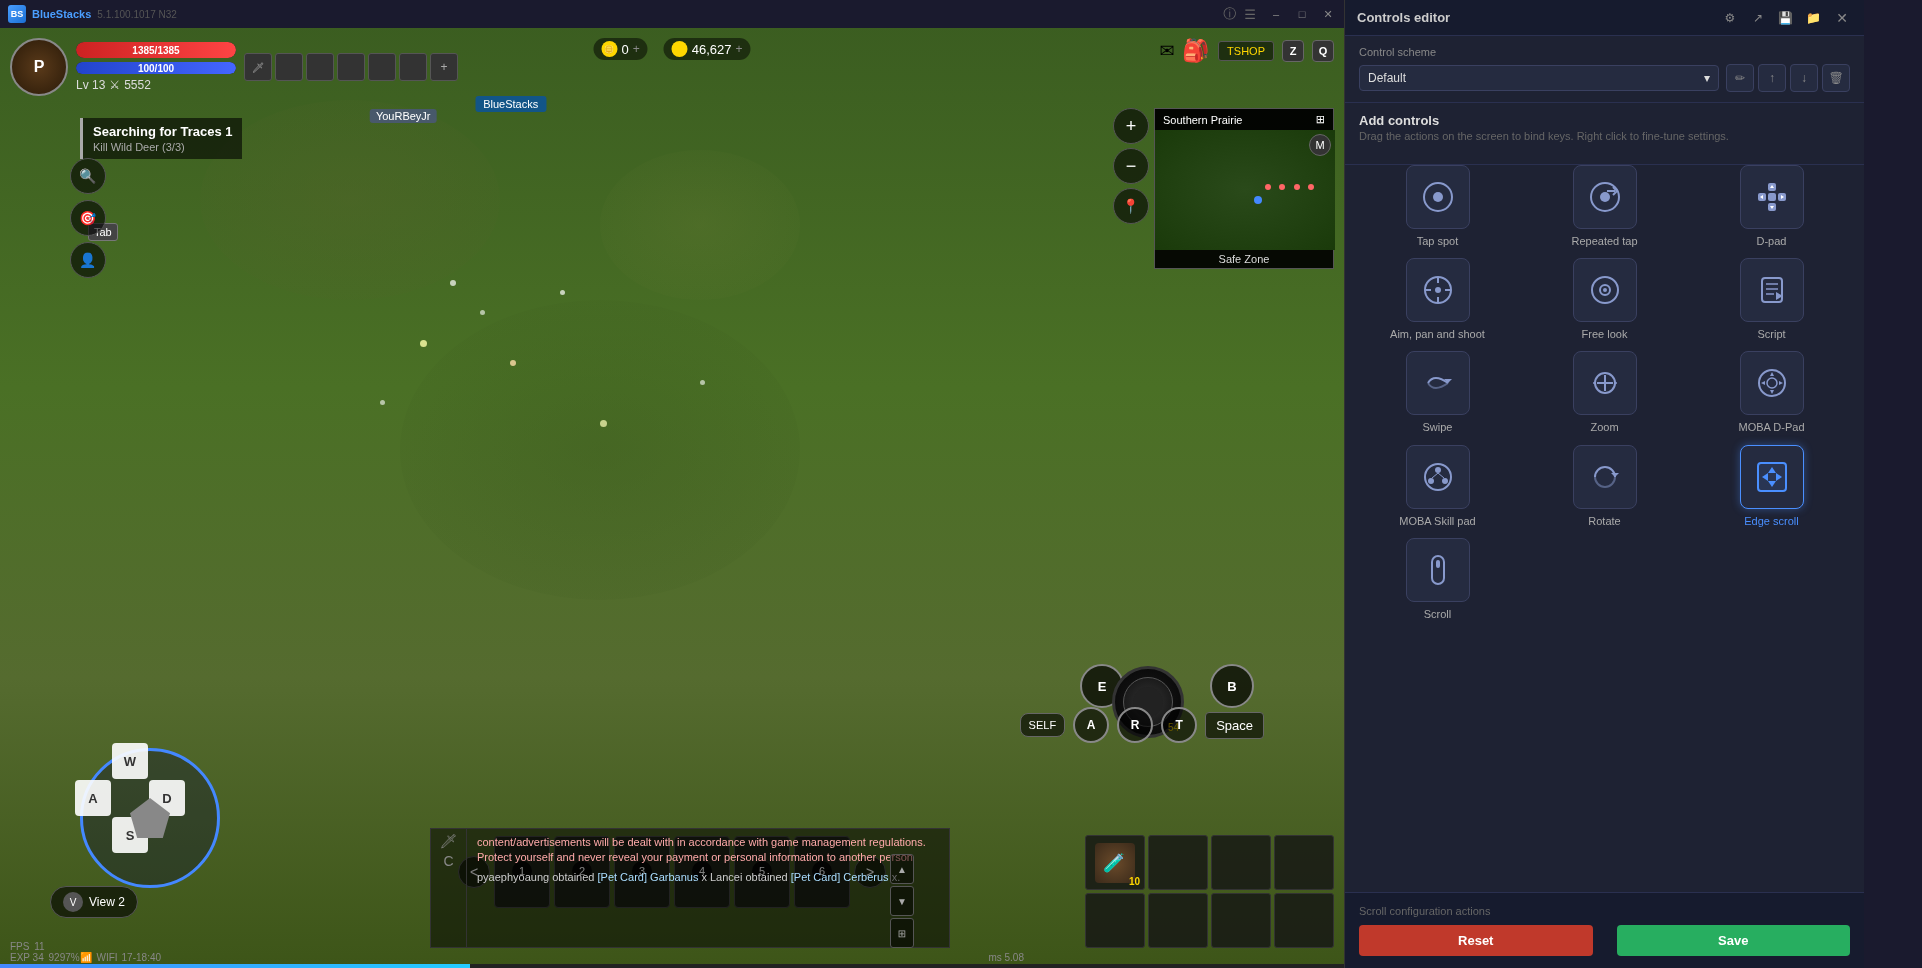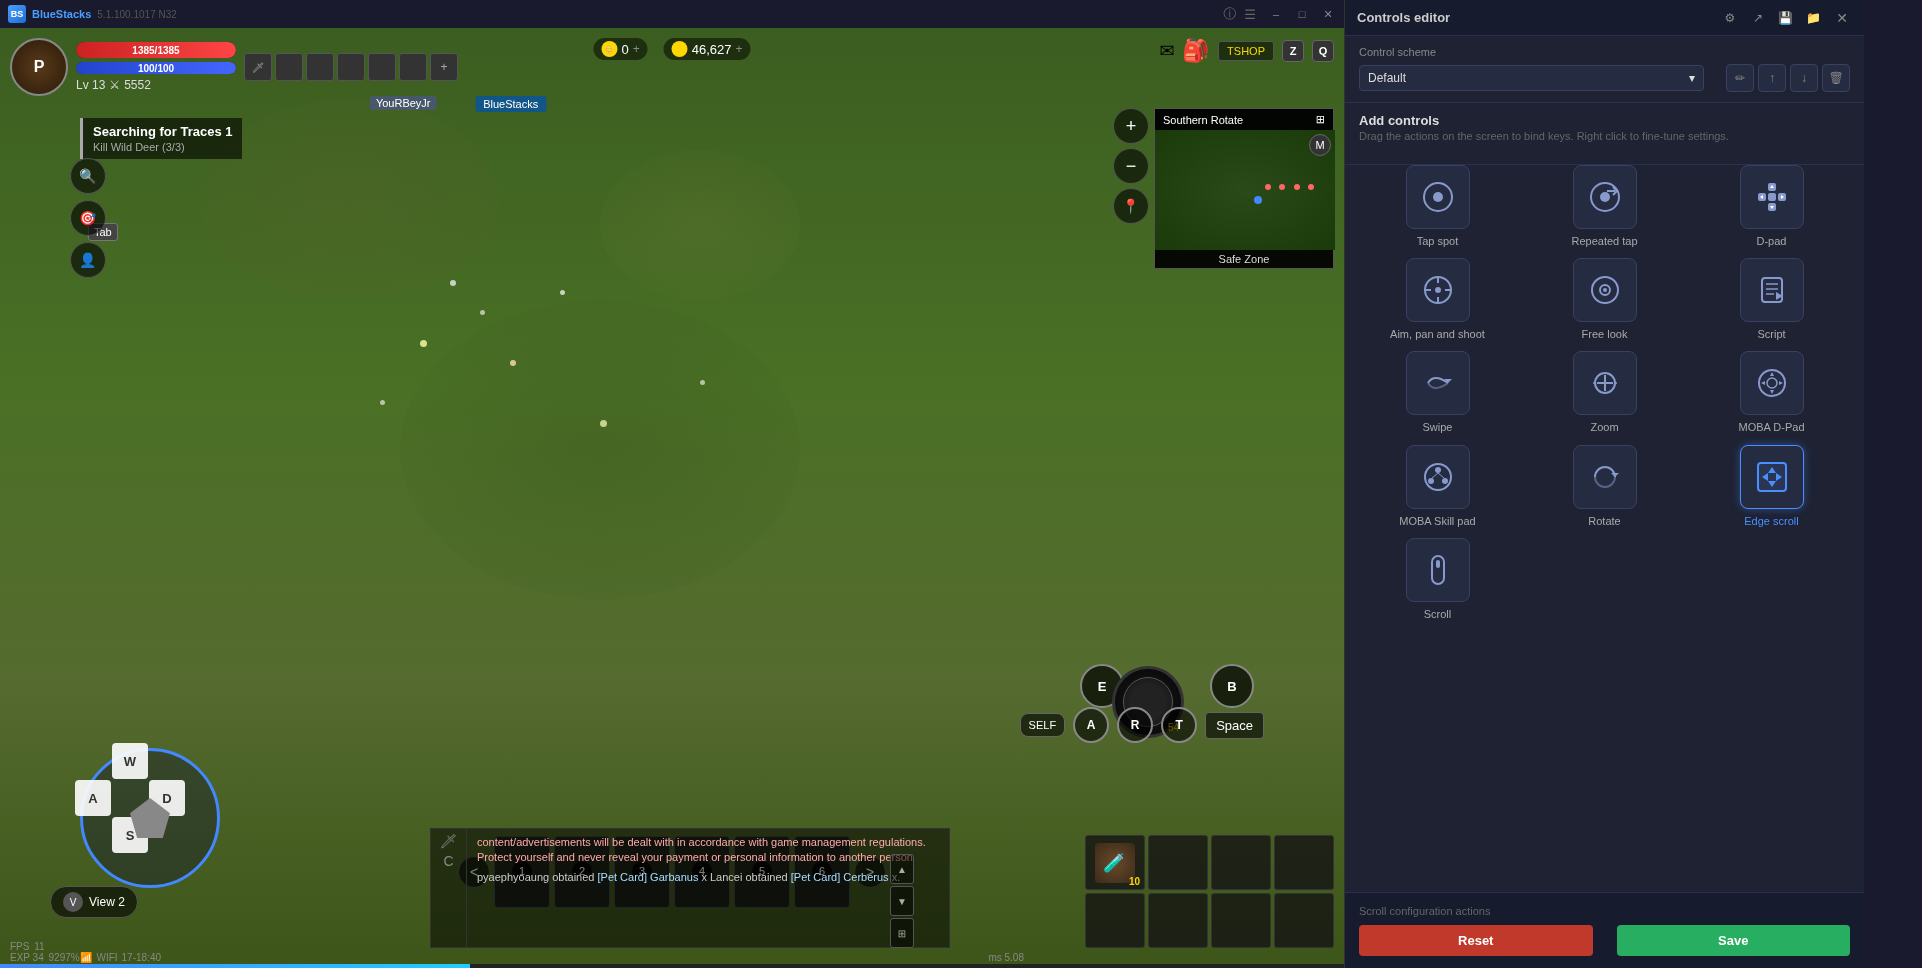--- a/index.html
+++ b/index.html
@@ -481,21 +481,21 @@
     }
 
     .panel-section {
       padding: 10px 14px;
       border-bottom: 1px solid #2a3050;
     }
     .panel-section-label {
       color: #888; font-size: 11px; margin-bottom: 6px;
     }
     .control-scheme-row {
-      display: flex; align-items: center; gap: 22px;
+      display: flex; align-items: center; gap: 7px;
     }
     .scheme-select {
       flex: 1;
       background: #252b40;
       border: 1px solid #3a4060;
       border-radius: 4px;
       color: #ddd; font-size: 12px;
       padding: 5px 8px;
       cursor: pointer;
       display: flex; align-items: center; justify-content: space-between;
@@ -684,21 +684,21 @@
     </div>
 
     <div class="map-controls">
       <div class="map-ctrl-btn" style="width:36px;height:36px;border-radius:50%;font-size:18px;">+</div>
       <div class="map-ctrl-btn" style="width:36px;height:36px;border-radius:50%;font-size:18px;">−</div>
       <div class="map-ctrl-btn" style="width:36px;height:36px;border-radius:50%;font-size:14px;">📍</div>
     </div>
 
     <div class="mini-map">
       <div class="mini-map-header">
-        <span>Southern Rotate</span>
+        <span>Southern Prairie</span>
         <span style="cursor:pointer;">⊞</span>
       </div>
       <div class="mini-map-canvas">
 
         <div class="mini-map-dots">
           <div class="mini-map-dot"></div>
           <div class="mini-map-dot"></div>
           <div class="mini-map-dot"></div>
           <div class="mini-map-dot"></div>
         </div>
@@ -717,21 +717,21 @@
 
     <div class="left-sidebar">
       <div class="sidebar-icon-btn">🔍</div>
       <div class="sidebar-icon-btn">🎯</div>
       <div class="sidebar-icon-btn">👤</div>
     </div>
 
     <div style="position:absolute;top:68px;left:38%;transform:translateX(-50%);">
       <div style="background:rgba(0,80,180,0.7);color:#fff;font-size:11px;padding:2px 8px;border-radius:3px;">BlueStacks</div>
     </div>
-    <div style="position:absolute;top:68px;left:30%;transform:translateX(-50%);">
+    <div style="position:absolute;top:81px;left:30%;transform:translateX(-50%);">
       <div style="background:rgba(80,80,180,0.5);color:#fff;font-size:11px;padding:1px 6px;border-radius:3px;">YouRBeyJr</div>
     </div>
 
     <div class="dpad">
       <div class="dpad-circle">
         <div class="dpad-cross">
           <div class="dpad-key up">W</div>
           <div class="dpad-key down">S</div>
           <div class="dpad-key left">A</div>
           <div class="dpad-key right">D</div>

